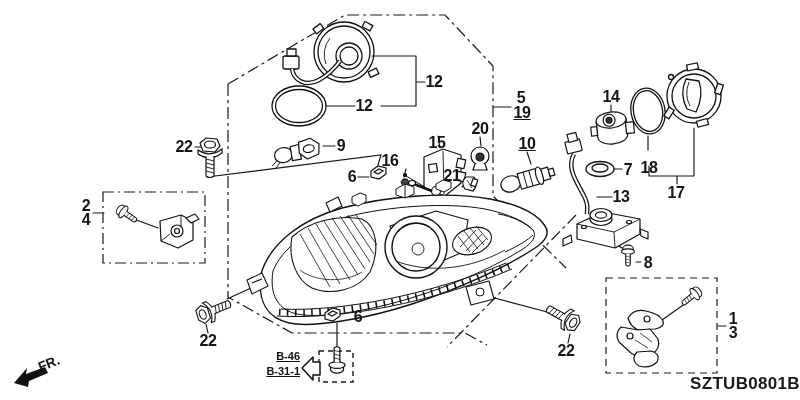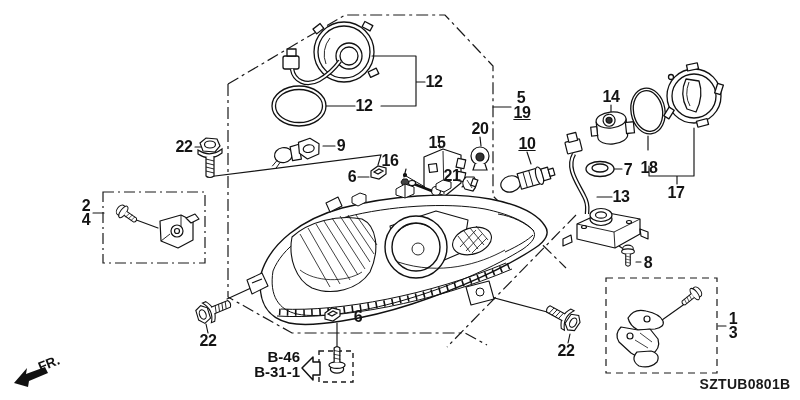--- a/index.html
+++ b/index.html
@@ -2,25 +2,25 @@
 <html><head>
 <meta charset="utf-8">
 <style>
   html,body{margin:0;padding:0;background:#fff;}
   .stage{position:relative;width:800px;height:400px;background:#fff;overflow:hidden;
          font-family:"Liberation Sans",sans-serif;}
   .stage svg{position:absolute;left:0;top:0;}
   .callout{position:absolute;transform:translate(-50%,-50%);font-weight:bold;
            font-size:16px;color:#141414;white-space:nowrap;letter-spacing:-0.3px;}
   .ref-labels{position:absolute;right:500px;top:349px;text-align:right;font-weight:bold;
-              font-size:15px;line-height:15px;color:#111;}
+              font-size:11px;line-height:15px;color:#111;text-decoration:underline;}
   .fr{position:absolute;left:38px;top:356px;font-weight:bold;font-size:13.5px;color:#111;
       transform:rotate(-22deg);}
   .code{position:absolute;left:745px;top:384px;transform:translate(-50%,-50%);
-        font-weight:bold;font-size:14px;color:#1a1a1a;letter-spacing:.3px;}
+        font-weight:bold;font-size:17px;color:#1a1a1a;letter-spacing:.3px;}
 </style>
 </head>
 <body>
 
 <div class="stage">
 
 <svg width="800" height="400" viewBox="0 0 800 400">
 
   <defs>
     <g id="boltdef">

